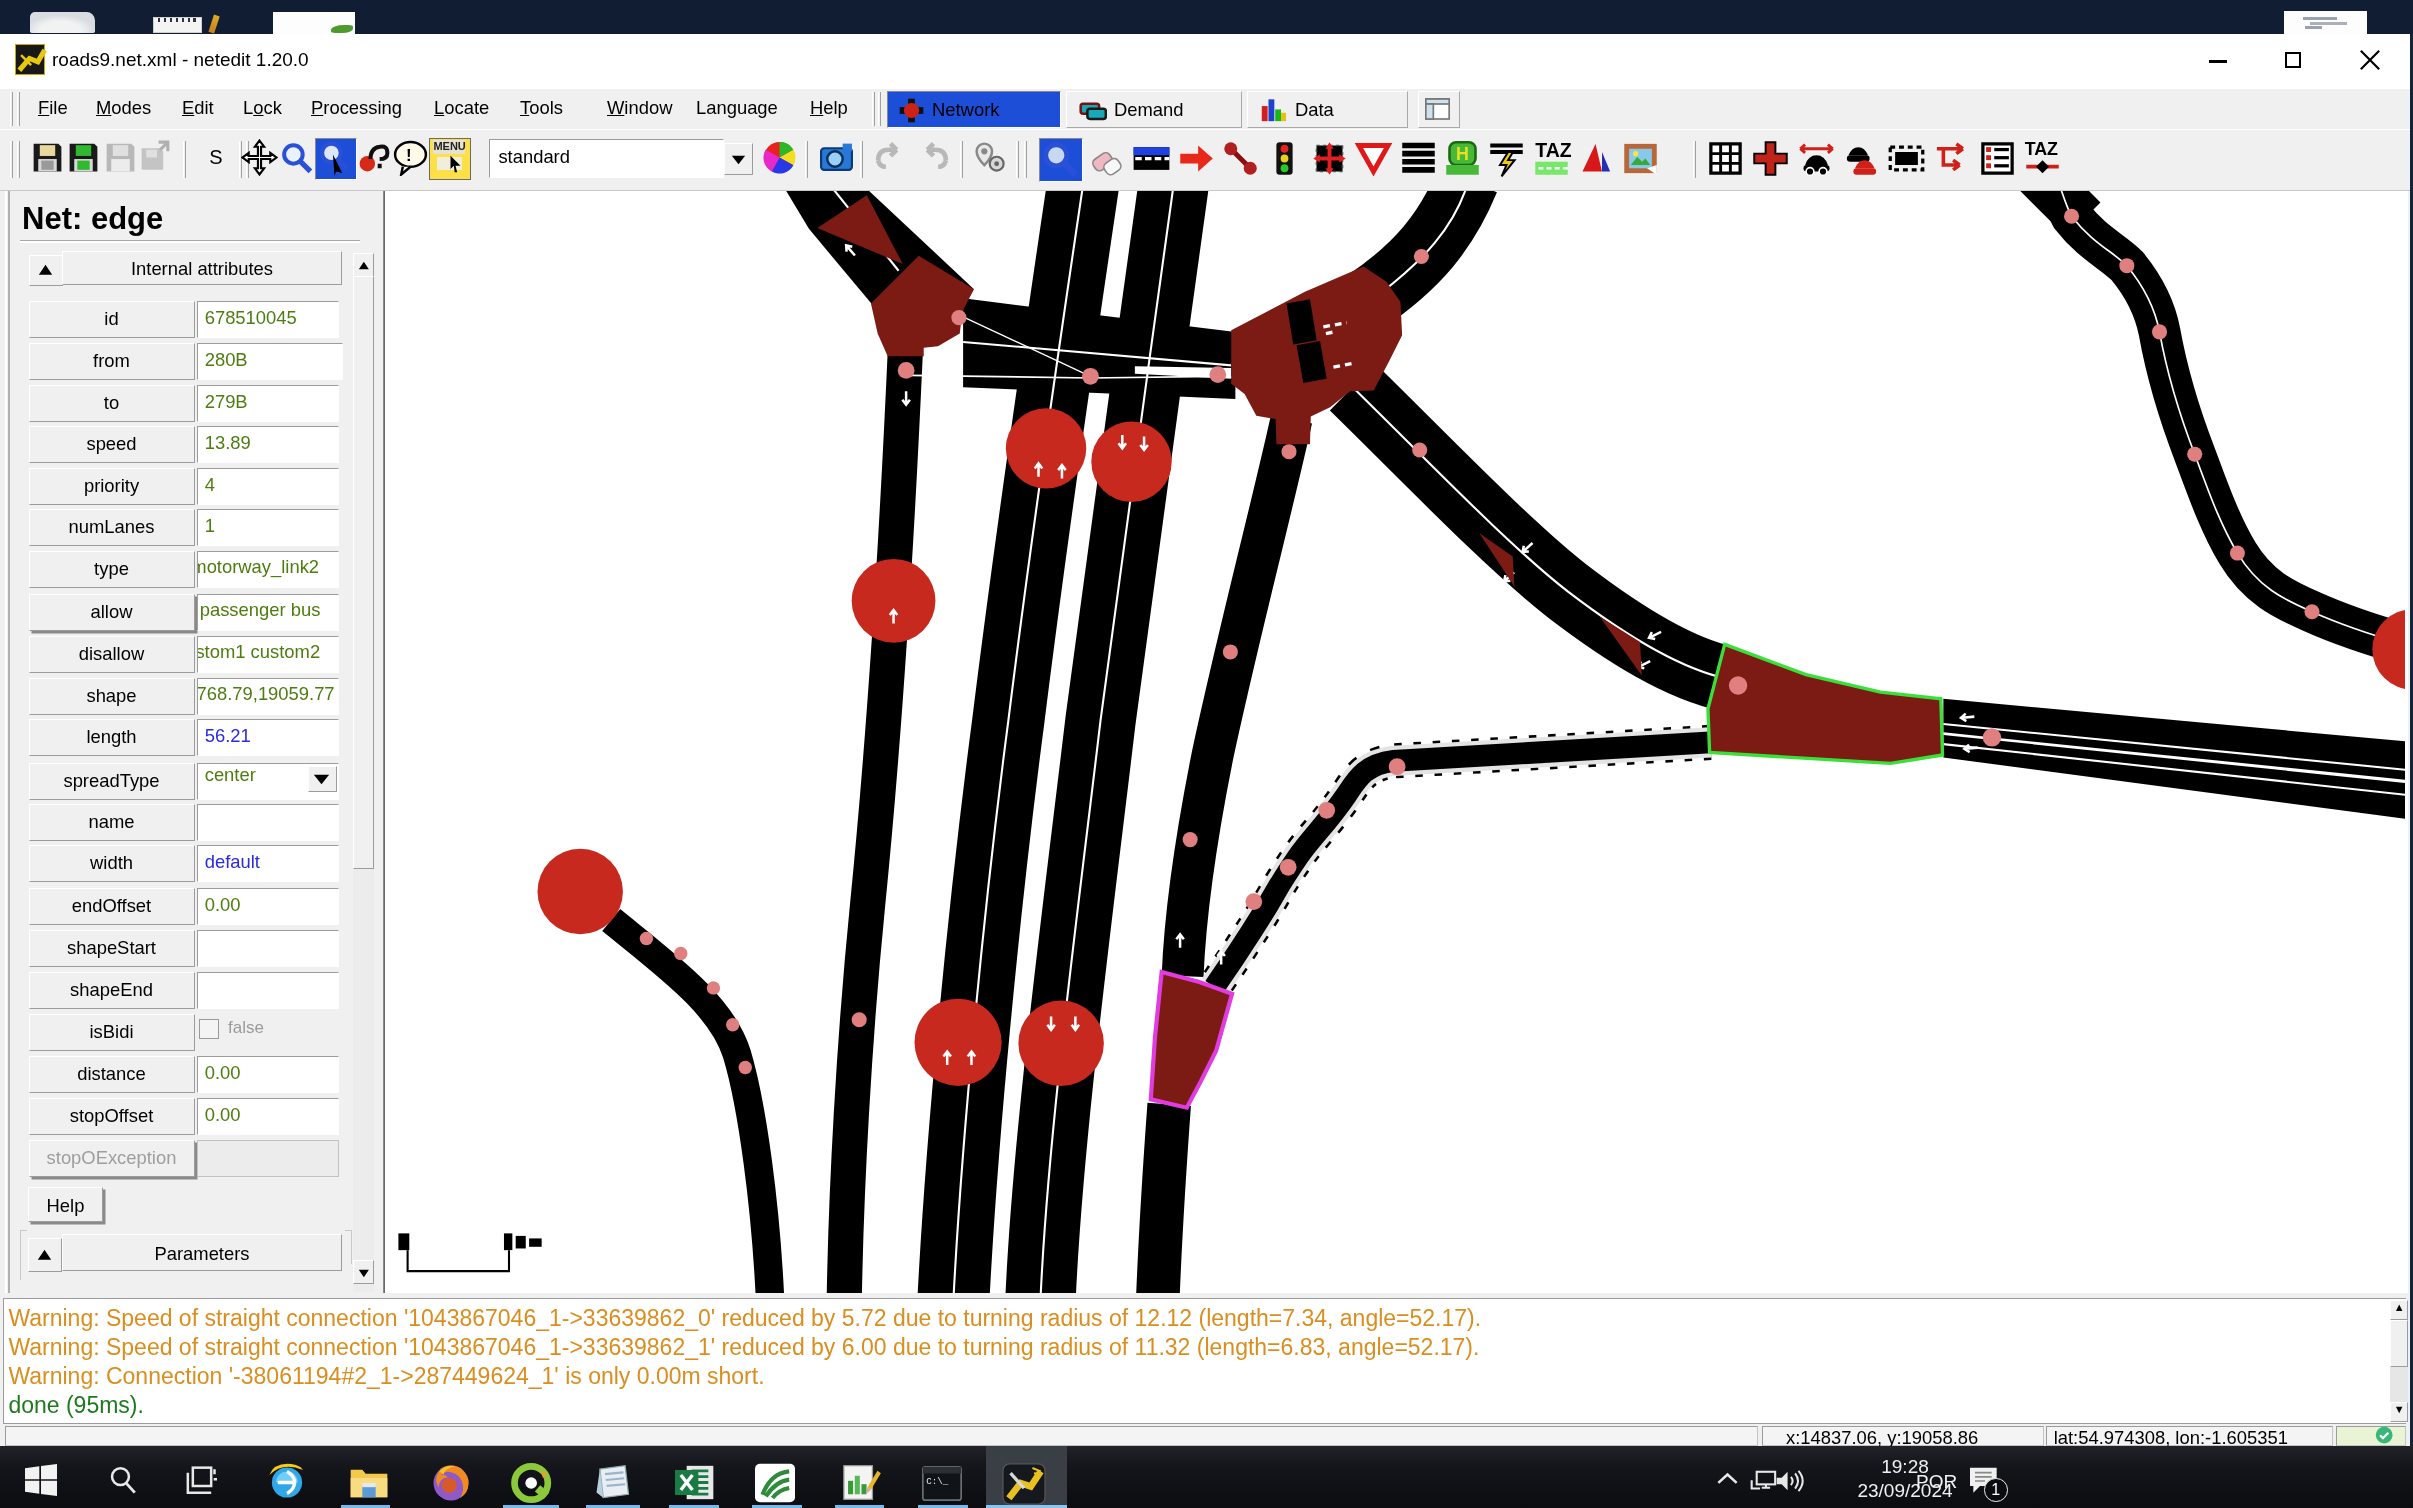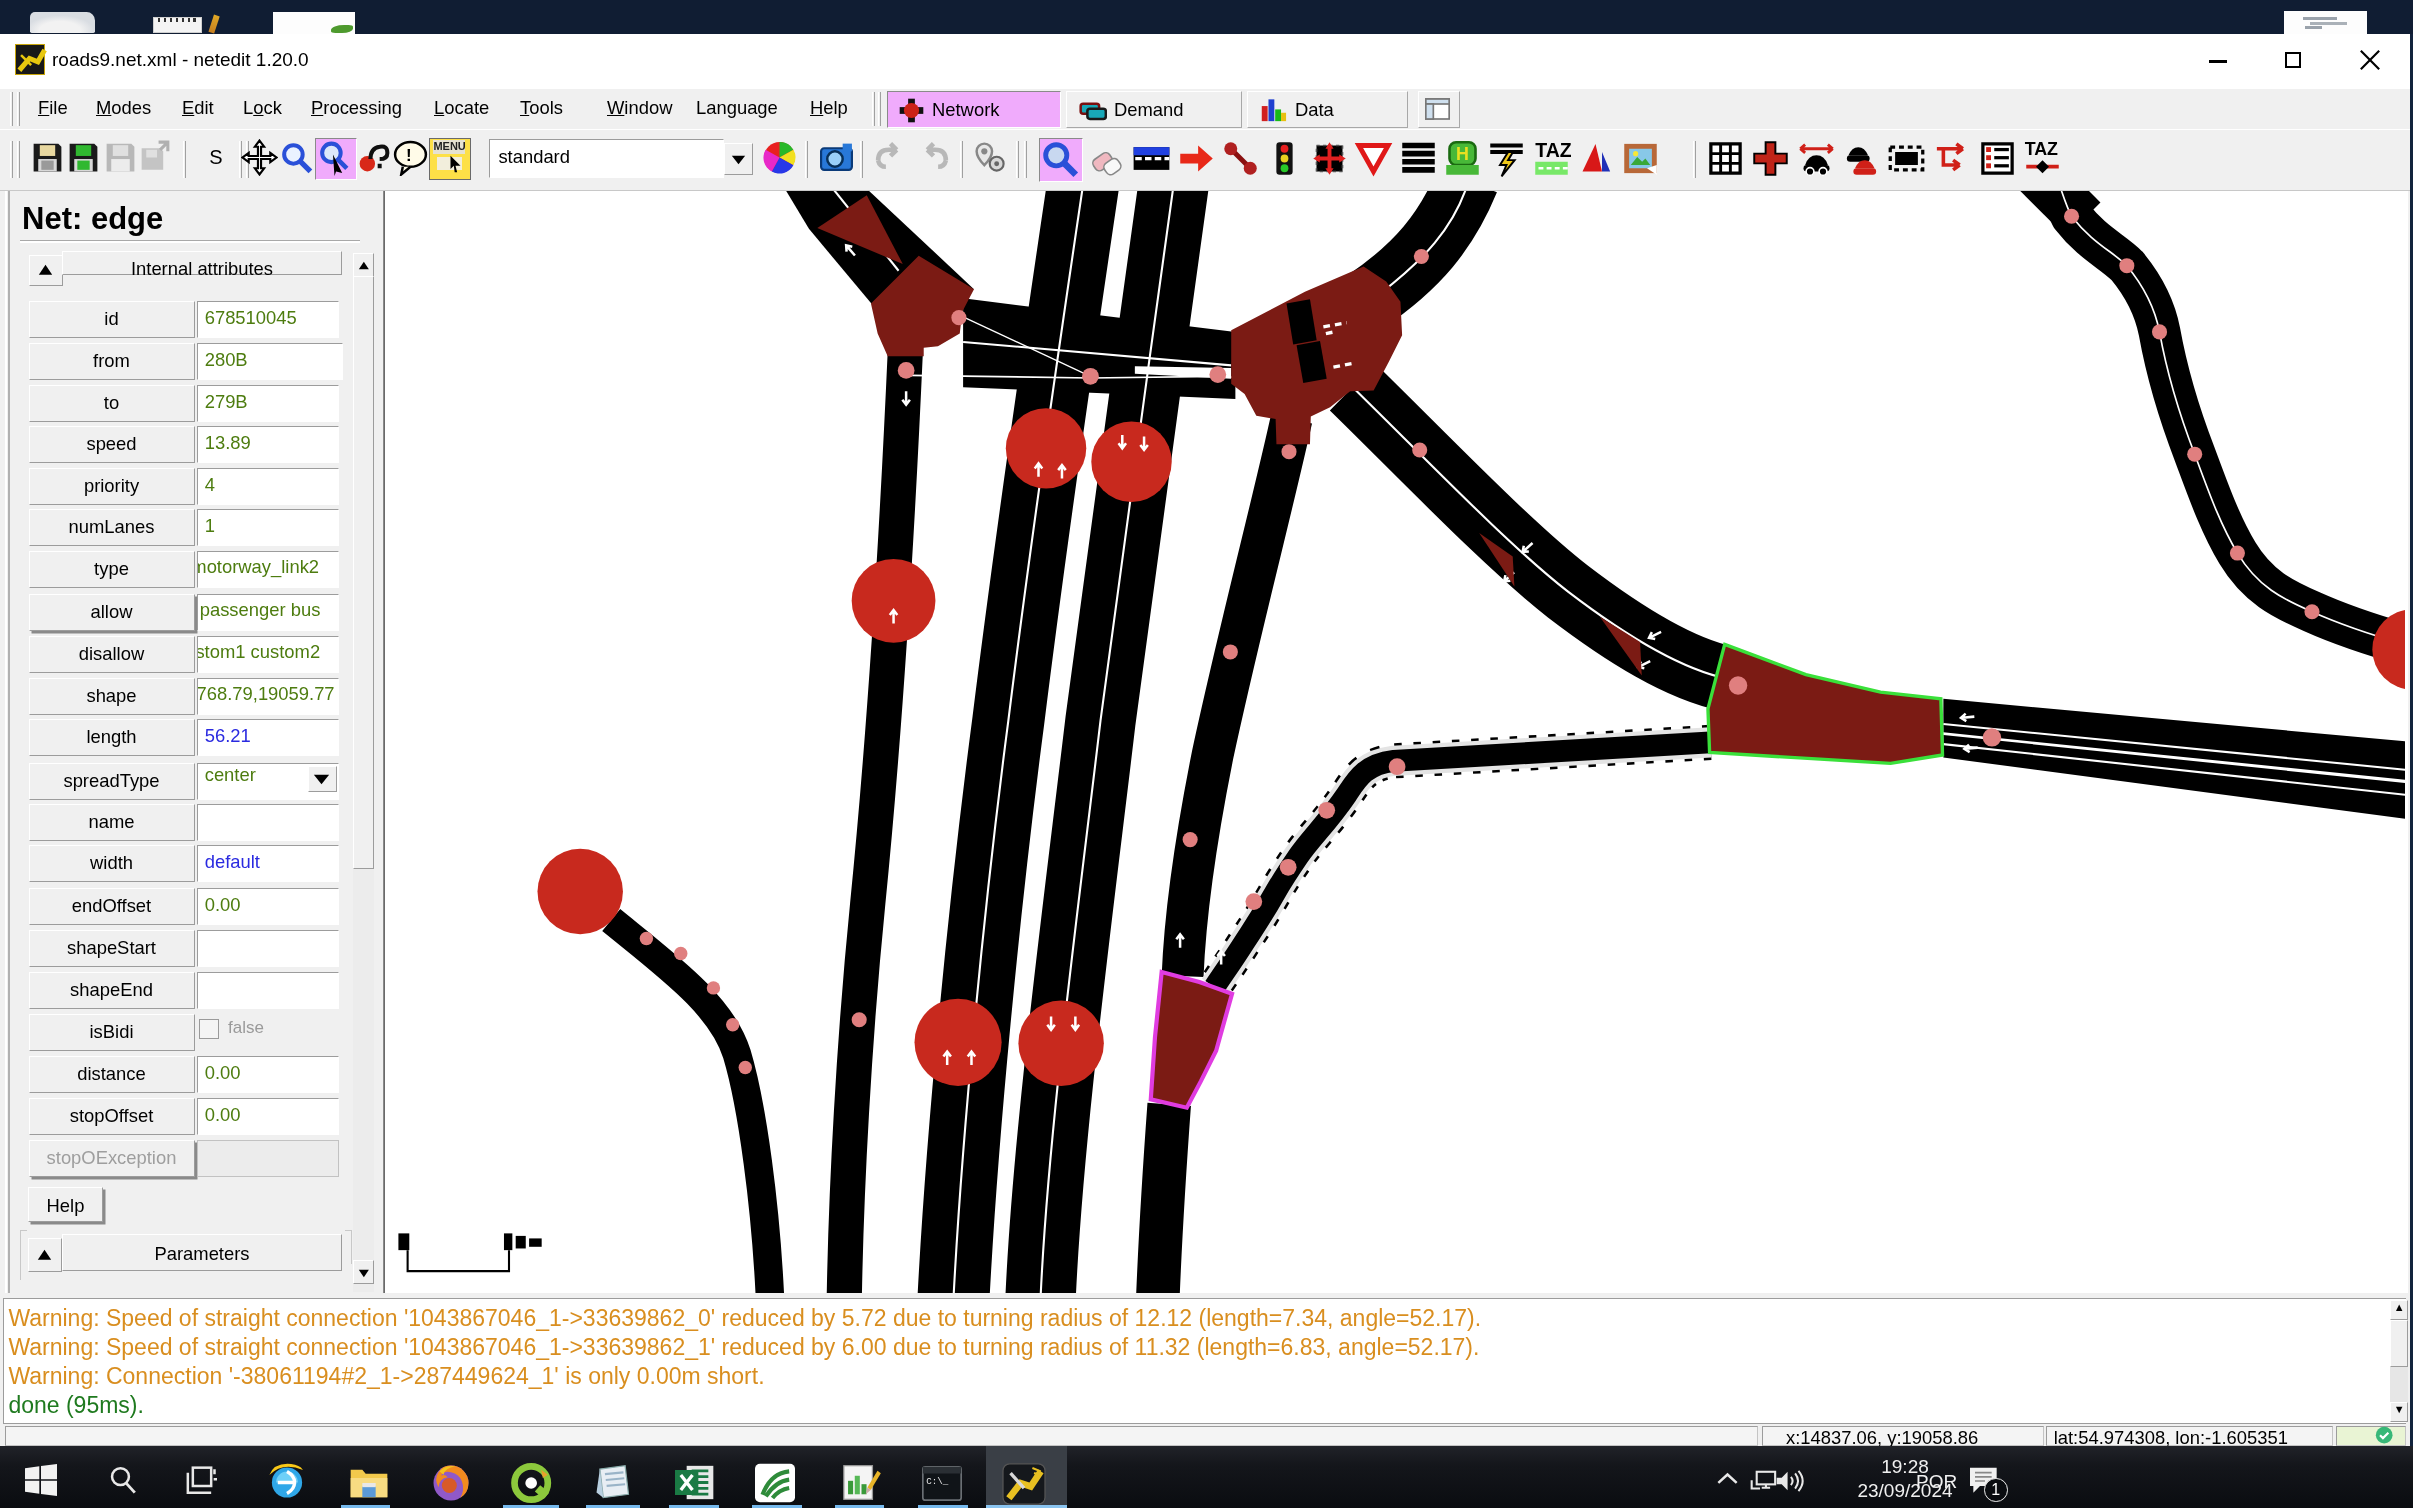--- a/index.html
+++ b/index.html
@@ -7,21 +7,21 @@
     font-family:"Liberation Sans", sans-serif; }
   .abs { position:absolute; }
   .raised { background:#f0f0f0; border-top:1.7px solid #ffffff; border-left:1.7px solid #ffffff;
     border-right:1.7px solid #9c9c9c; border-bottom:1.7px solid #9c9c9c; }
   .sunken { background:#ffffff; border-top:1.7px solid #9c9c9c; border-left:1.7px solid #9c9c9c;
     border-right:1.7px solid #ffffff; border-bottom:1.7px solid #ffffff; }
   .lbl { font-size:18.4px; color:#000; text-align:center; }
   .val { font-size:18.4px; color:#4d7c0f; padding-left:6.7px; }
   .tbtn { background:#f0f0f0; border-top:1.7px solid #ffffff; border-left:1.7px solid #ffffff;
     border-right:1.7px solid #a8a8a8; border-bottom:1.7px solid #a8a8a8; }
-  .pressed { background:#f0abfc; border-top:1.7px solid #8a8a8a; border-left:1.7px solid #8a8a8a;
+  .pressed { background:#1d4ed8; border-top:1.7px solid #8a8a8a; border-left:1.7px solid #8a8a8a;
     border-right:1.7px solid #ffffff; border-bottom:1.7px solid #ffffff; }
   .grip { width:3.4px; border-left:1.7px solid #ffffff; border-right:1.7px solid #a0a0a0; height:34px; }
 </style>
 </head>
 <body>
 
 <div class="abs" style="left:0;top:0;width:2413px;height:35px;background:#101d33;"></div>
 <div class="abs" style="left:30px;top:11.7px;width:65px;height:21px;background:
   radial-gradient(ellipse 34px 15px at 30px 18.4px,#f2f2f2 60%,#d9dde2 100%);border-radius:5px 8.4px 1.7px 1.7px;"></div>
 <div class="abs" style="left:153px;top:17px;width:49px;height:16px;background:#f4f4f4;border:0.8px solid #cfcfcf;"></div>
@@ -379,21 +379,21 @@
 <div id="panel" class="abs" style="left:0;top:191px;width:384px;height:1104px;background:#f0f0f0;border-right:1.7px solid #8a8a8a;overflow:hidden;">
   <div class="abs" style="left:5px;top:0;width:1.7px;height:1104px;background:#ffffff;"></div>
   <div class="abs" style="left:8.4px;top:0;width:1.7px;height:1104px;background:#b0b0b0;"></div>
   <div class="abs" style="left:22px;top:10px;font-size:31px;font-weight:bold;color:#000;">Net: edge</div>
   <div class="abs" style="left:20px;top:49px;width:340px;height:1.7px;background:#a8a8a8;"></div>
   <div class="abs" style="left:20px;top:50px;width:340px;height:1.7px;background:#ffffff;"></div>
 
   <div class="abs raised" style="left:28.5px;top:64px;width:34px;height:31px;"><svg style="margin:8.4px 0 0 8.4px" width="15" height="11.7" viewBox="0 0 18 14">
         <path d="M9 1 L17 13 H1 Z" fill="#000"></path>
       </svg></div>
-  <div class="abs raised lbl" style="left:62px;top:60px;width:280px;height:24px;padding-top:5.9px;">Internal attributes</div>
+  <div class="abs raised lbl" style="left:62px;top:60px;width:280px;height:34px;padding-top:5.9px;">Internal attributes</div>
 
   <div class="abs raised lbl" style="left:28.5px;top:110px;width:166px;height:37px;padding-top:5.9px;">id</div>
   <div class="abs sunken val" style="left:197px;top:110px;width:142px;height:37px;padding-top:5px;">678510045</div>
   <div class="abs raised lbl" style="left:28.5px;top:152px;width:166px;height:37px;padding-top:5.9px;">from</div>
   <div class="abs sunken val" style="left:197px;top:152px;width:146px;height:37px;padding-top:5px;">280B</div>
   <div class="abs raised lbl" style="left:28.5px;top:194px;width:166px;height:37px;padding-top:5.9px;">to</div>
   <div class="abs sunken val" style="left:197px;top:194px;width:142px;height:37px;padding-top:5px;">279B</div>
   <div class="abs raised lbl" style="left:28.5px;top:235px;width:166px;height:37px;padding-top:5.9px;">speed</div>
   <div class="abs sunken val" style="left:197px;top:235px;width:142px;height:37px;padding-top:5px;">13.89</div>
   <div class="abs raised lbl" style="left:28.5px;top:277px;width:166px;height:37px;padding-top:5.9px;">priority</div>

